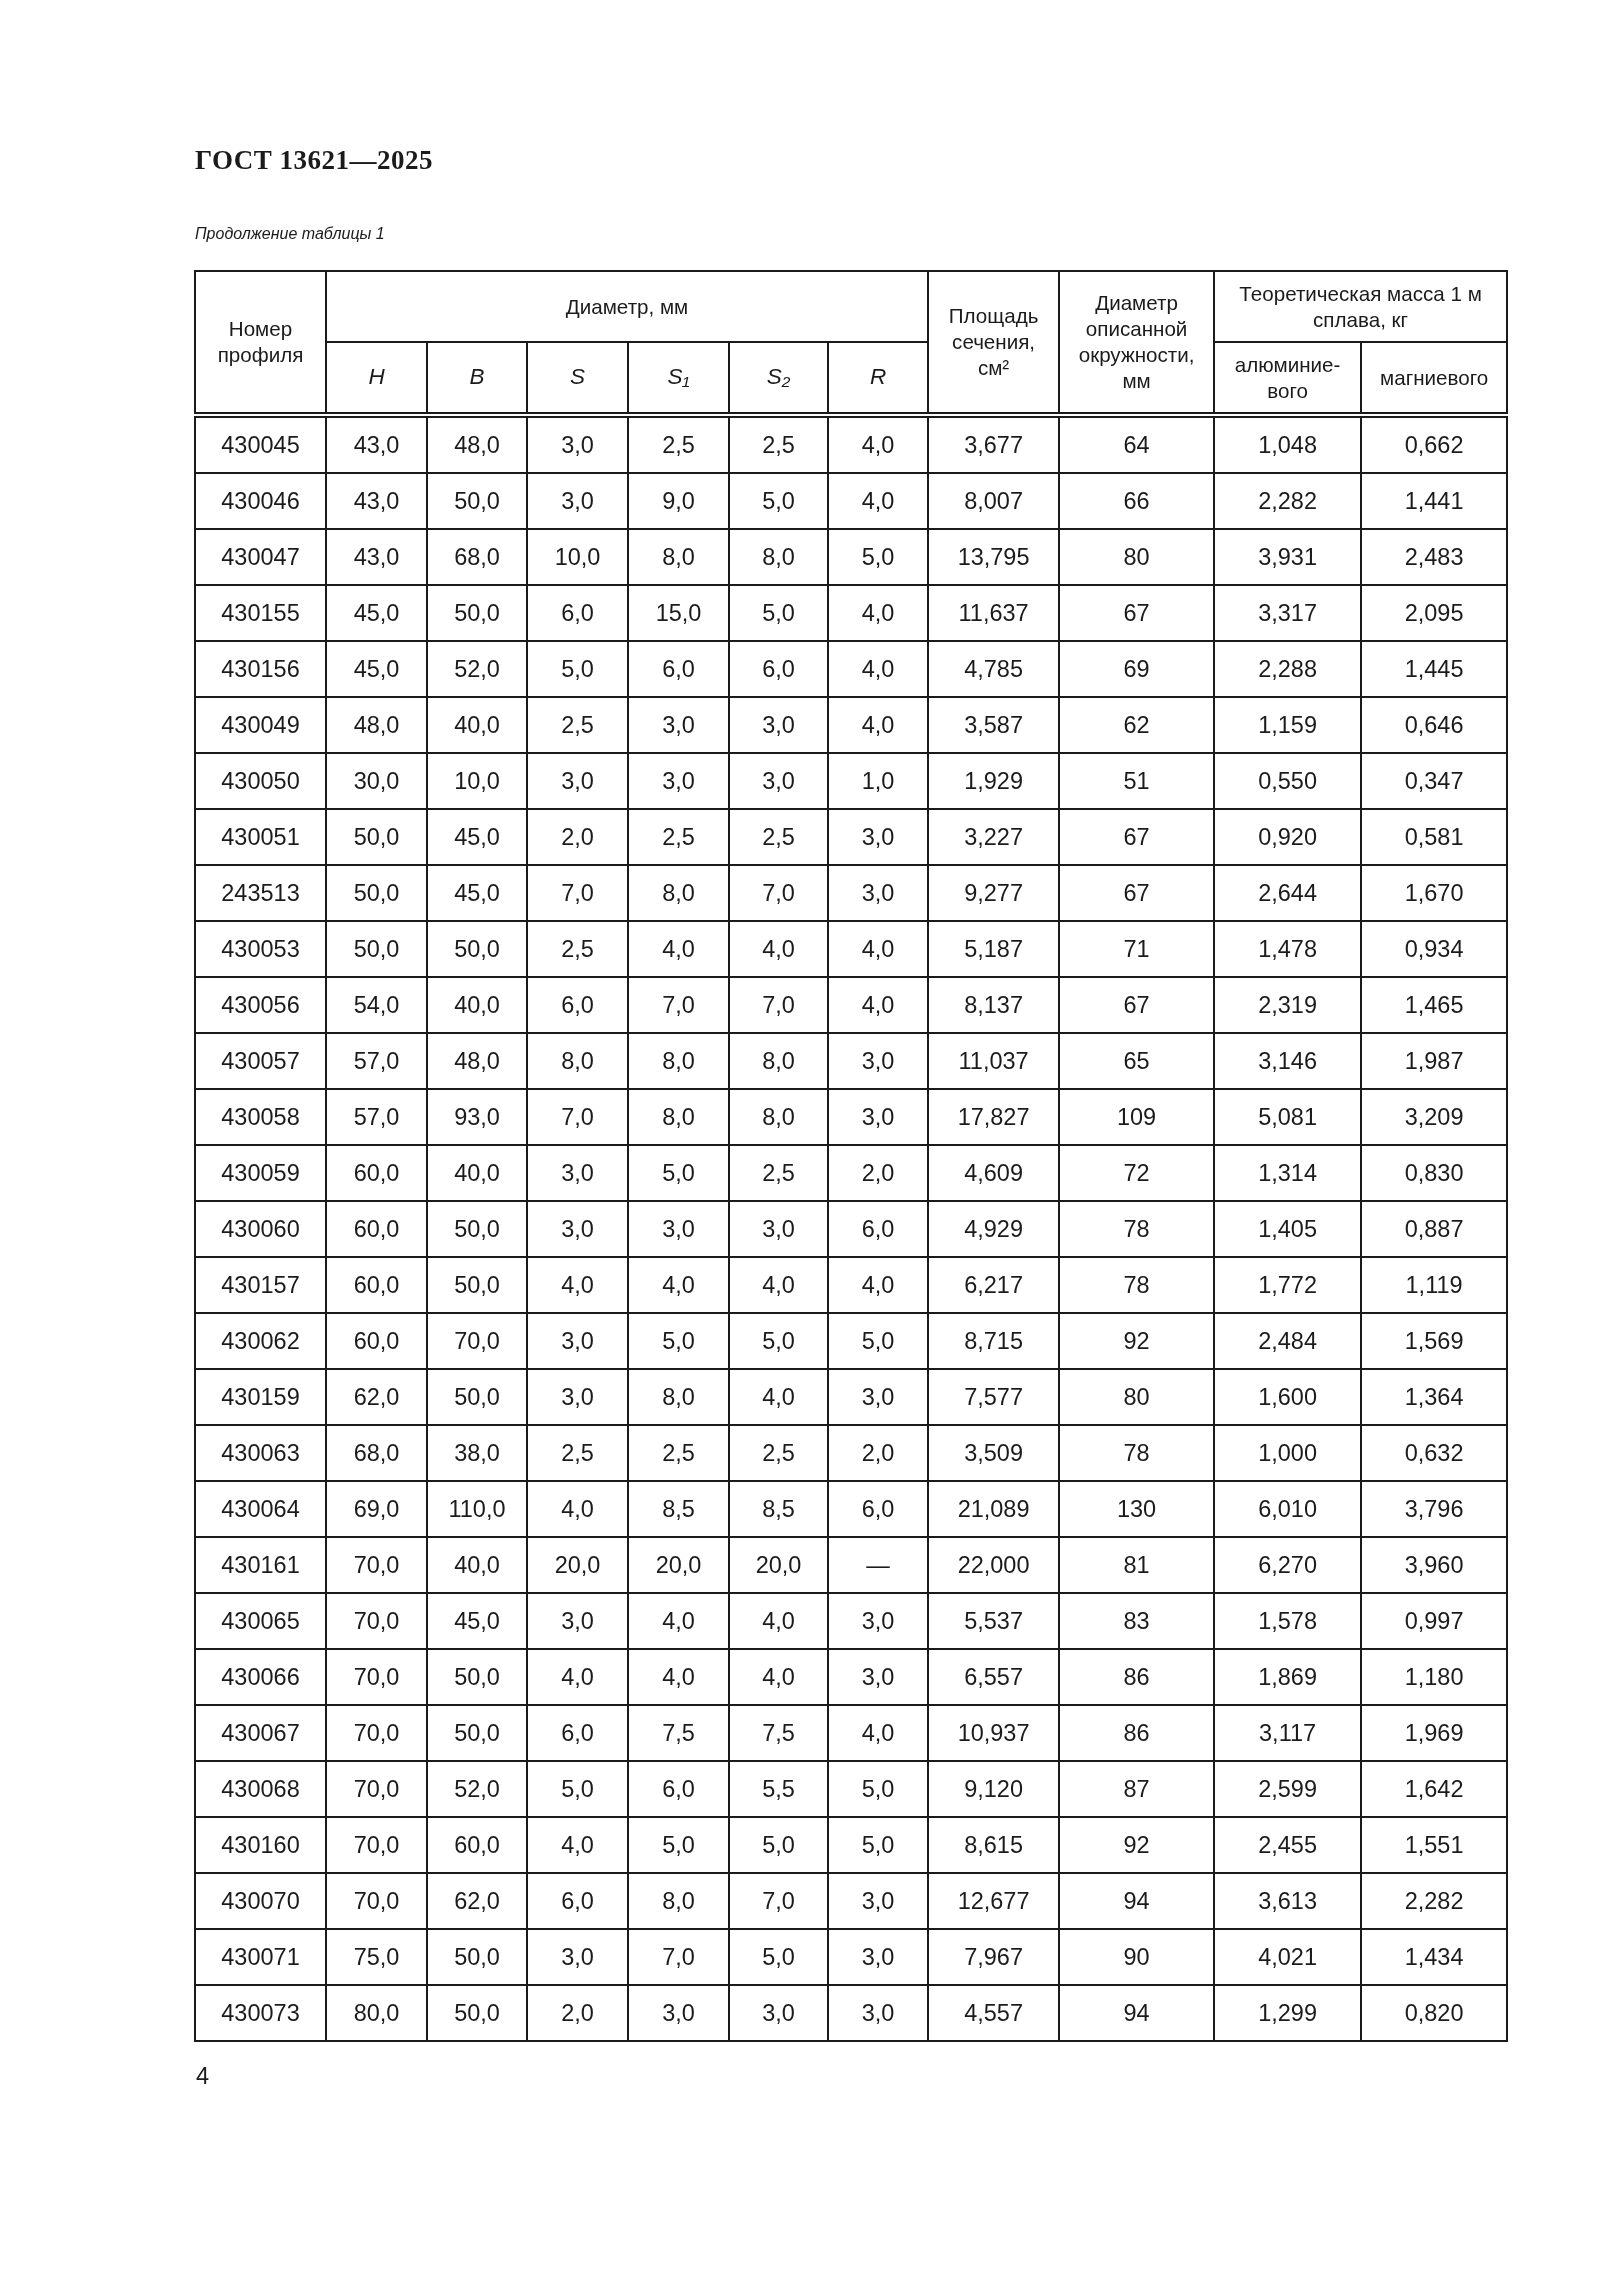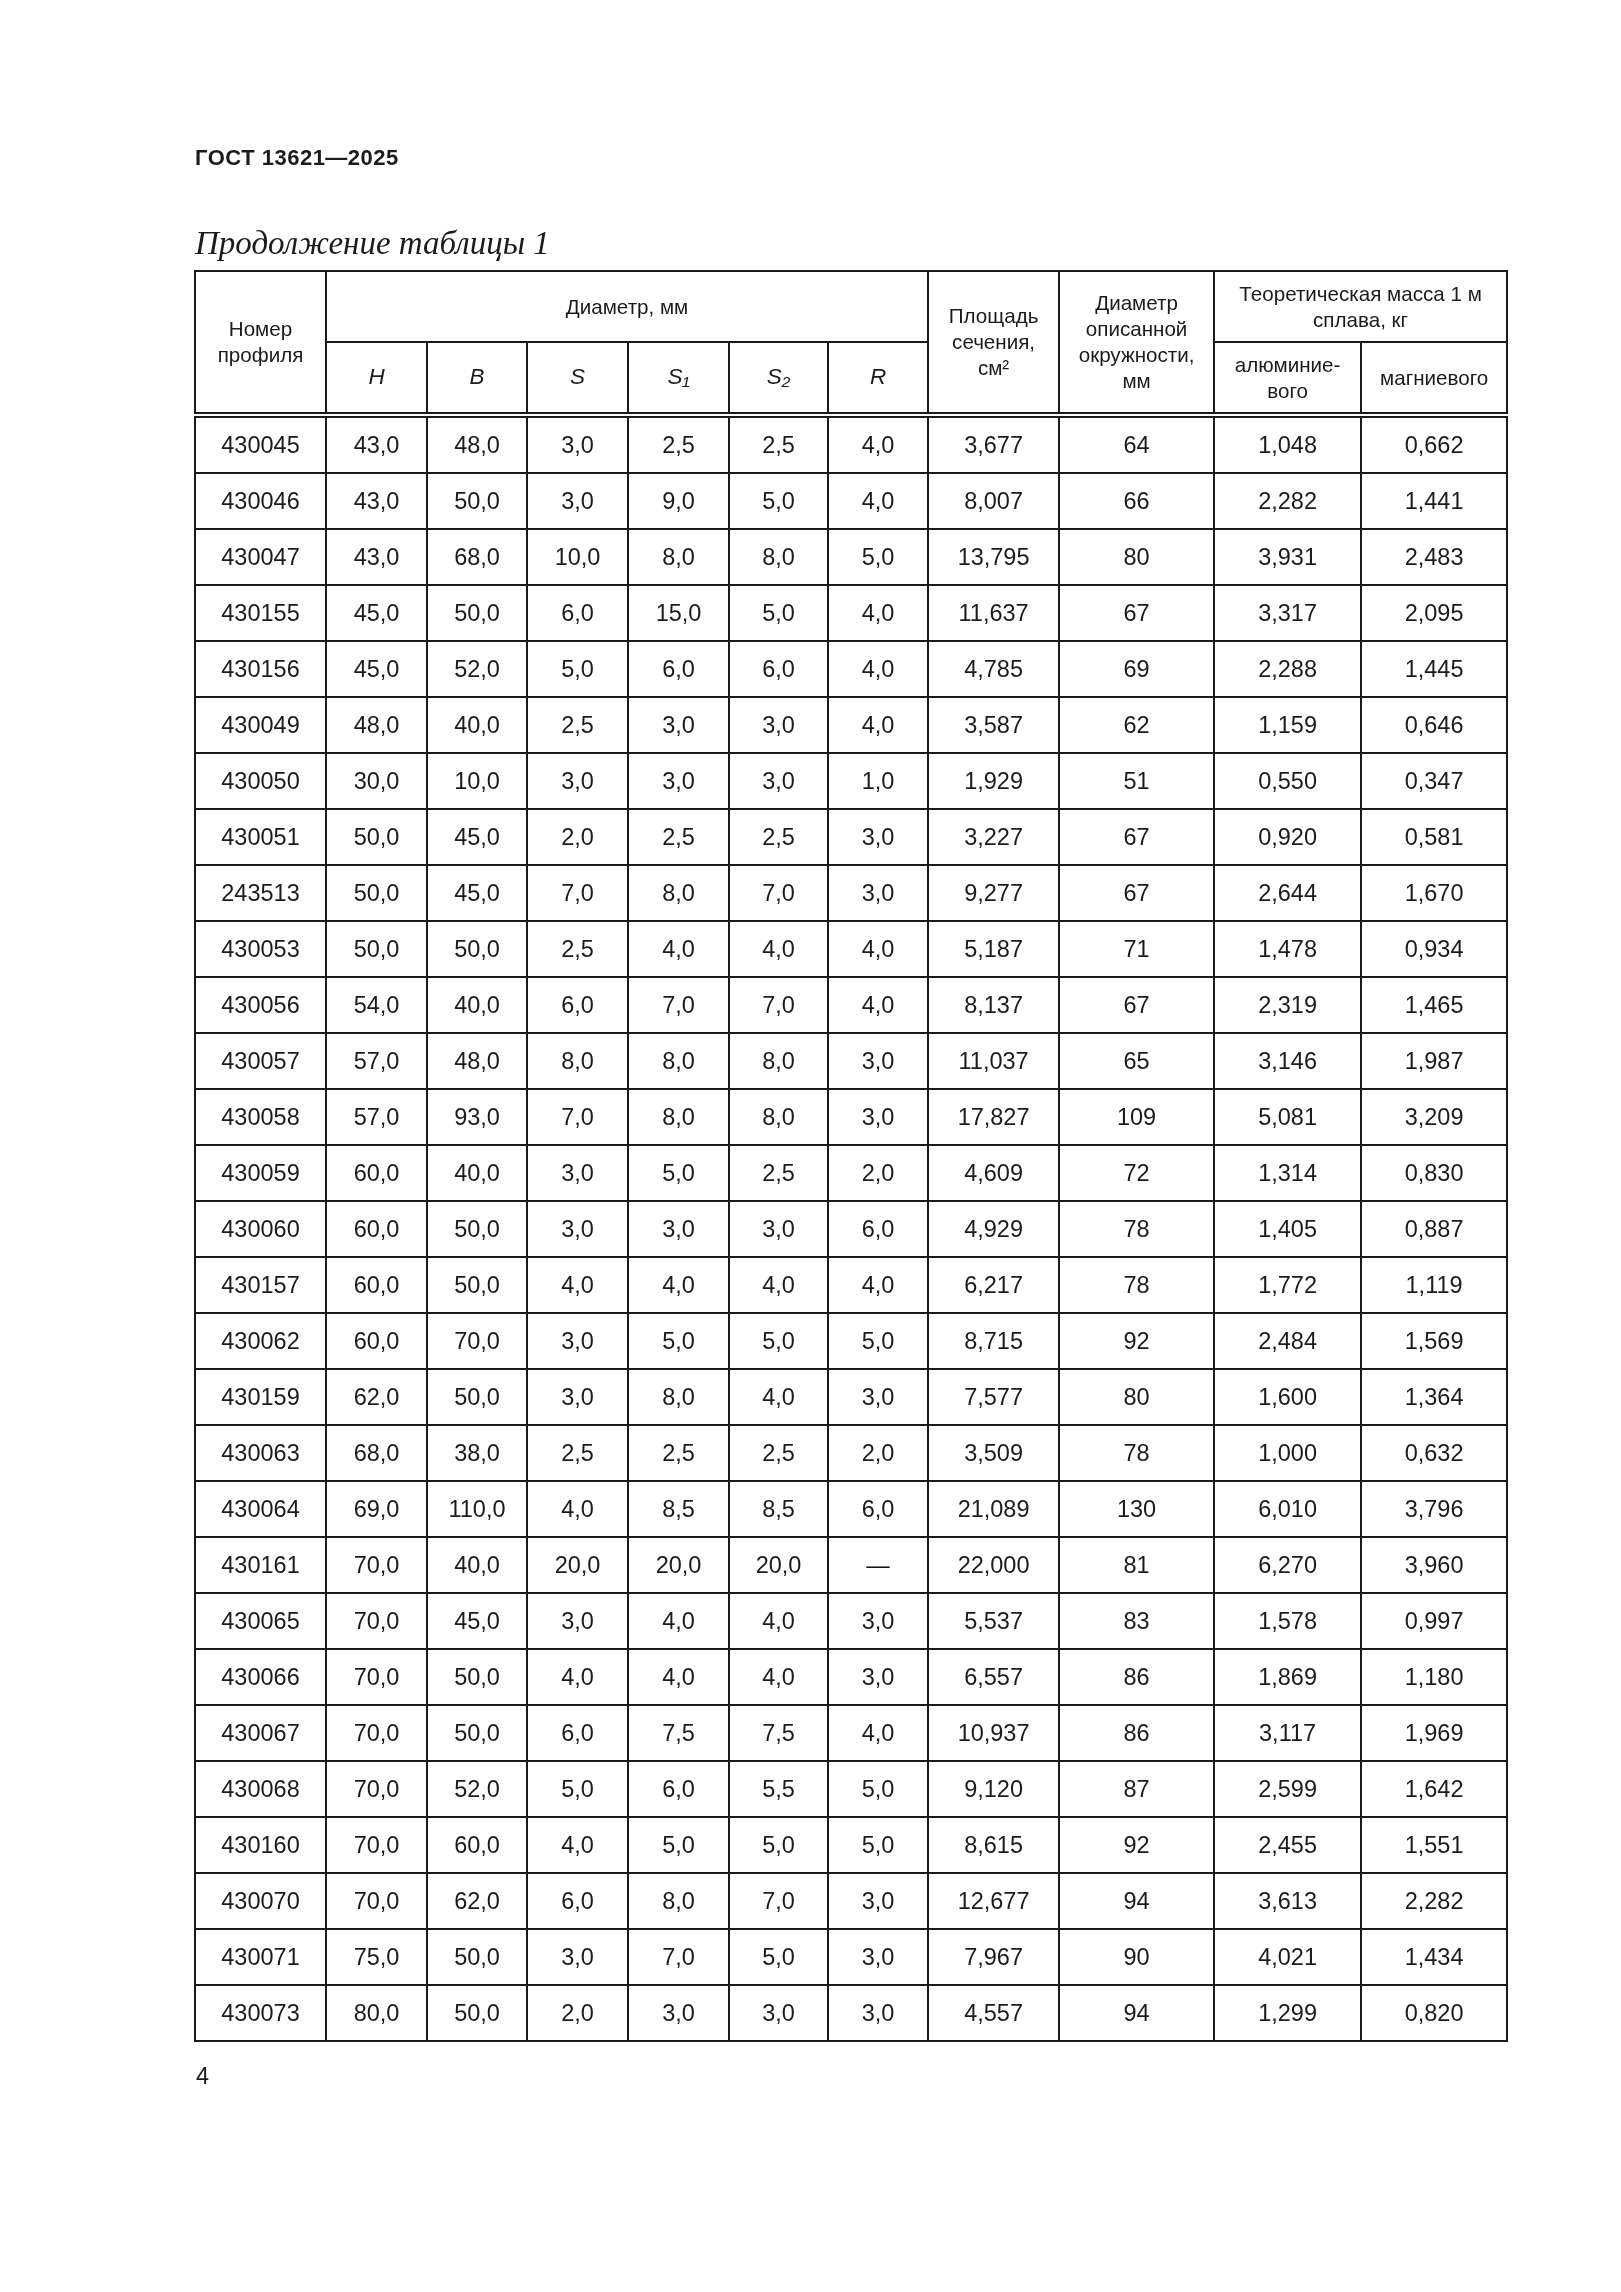--- a/index.html
+++ b/index.html
@@ -10,32 +10,32 @@
     position: relative;
     font-family: "Liberation Sans", sans-serif;
     color: #1b1b1b;
     -webkit-font-smoothing: antialiased;
   }
 
   .doc-ref {
     position: absolute;
     left: 195px;
     top: 145px;
-    font-size: 22px;
+    font-size: 27px;
     font-weight: bold;
     letter-spacing: 0.5px;
+    font-family: Liberation Serif, serif;
   }
 
   .caption {
     position: absolute;
     left: 195px;
     top: 225px;
-    font-size: 33px;
+    font-size: 16px;
     font-style: italic;
-    font-family: Liberation Serif, serif;
   }
 
   table.profiles {
     position: absolute;
     left: 194px;
     top: 270px;
     width: 1312px;
     border-collapse: collapse;
     table-layout: fixed;
   }

